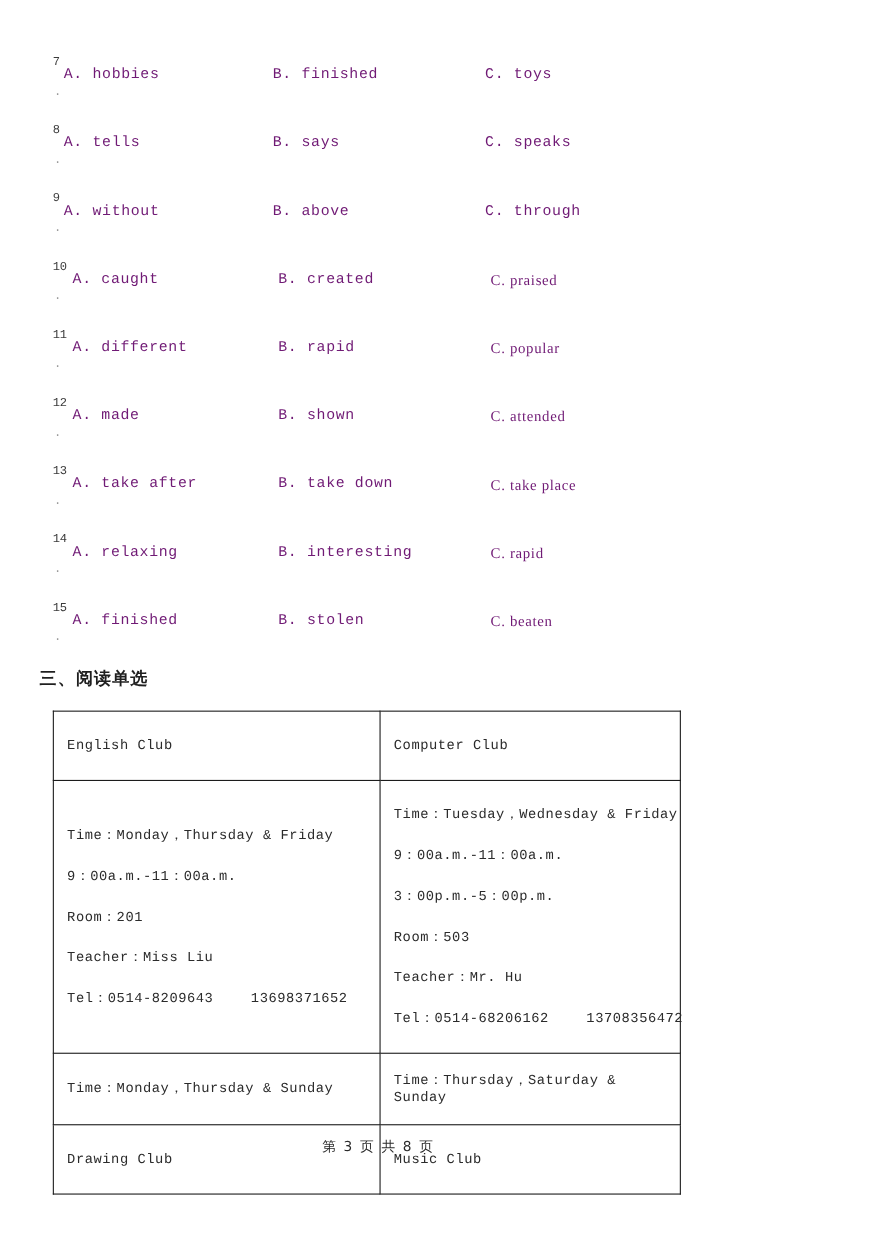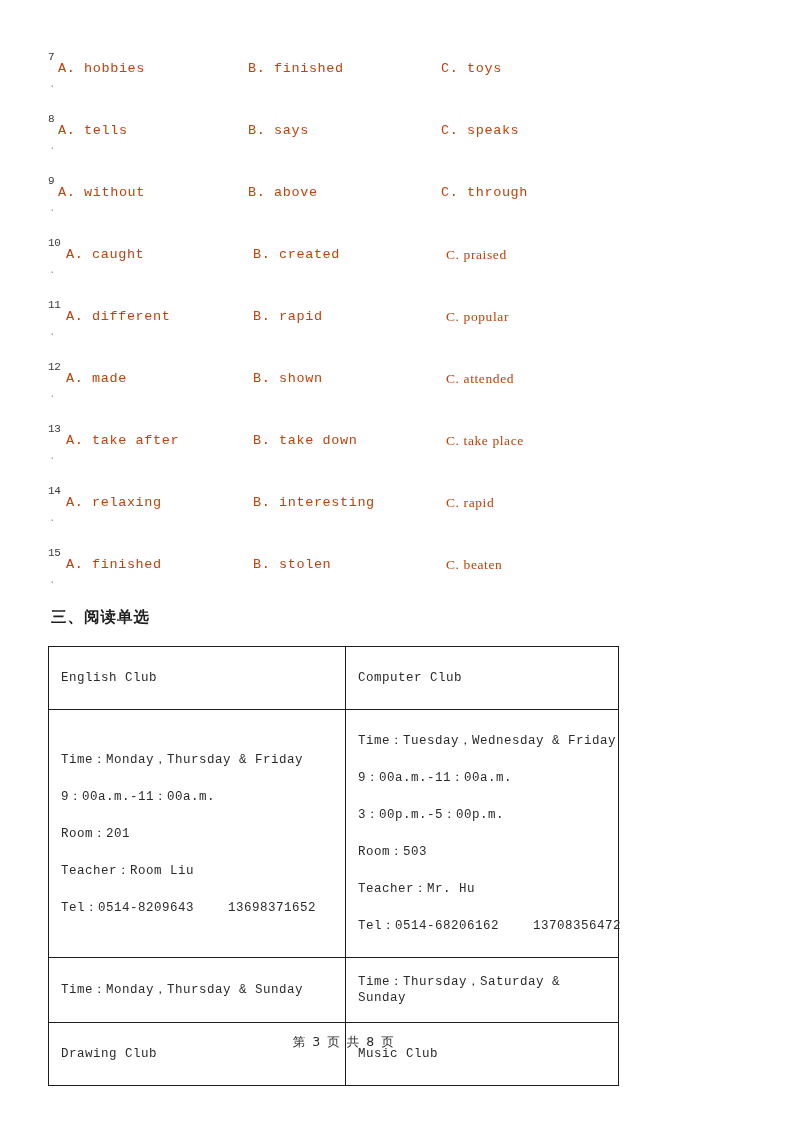--- a/index.html
+++ b/index.html
@@ -52,35 +52,35 @@
     line-height: 11px;
     color: #9a9a9a;
   }
   .choice {
     position: absolute;
     top: 9px;
     font-size: 13.5px;
     line-height: 16px;
     letter-spacing: 0.6px;
     white-space: nowrap;
-    color: #c2410c;
+    color: #701a75;
   }
   .choice.a { left: 10px; }
   .choice.b { left: 200px; }
   .choice.c { left: 393px; }
 
   
   .opt-row.wide .choice.a { left: 18px; }
   .opt-row.wide .choice.b { left: 205px; }
   .opt-row.wide .choice.c { left: 398px; font-family: Liberation Serif, serif; }
 
   
   .section-heading {
     position: absolute;
-    left: 51px;
+    left: 36px;
     top: 607px;
     font-family: "DejaVu Sans", "Liberation Sans", sans-serif;
     font-size: 15.5px;
     font-weight: bold;
     letter-spacing: 1px;
     color: #1f1f1f;
   }
 
   
   .clubs-table {
@@ -223,21 +223,21 @@
         <td class="club-title-cell">
           <span>Computer Club</span>
         </td>
       </tr>
 
       <tr>
         <td class="club-detail-cell">
           <div class="detail-line">Time：Monday，Thursday &amp; Friday</div>
           <div class="detail-line">9：00a.m.-11：00a.m.</div>
           <div class="detail-line">Room：201</div>
-          <div class="detail-line">Teacher：Room Liu</div>
+          <div class="detail-line">Teacher：Miss Liu</div>
           <div class="detail-line"><span>Tel：0514-8209643</span><span class="tel-gap"></span><span>13698371652</span></div>
         </td>
         <td class="club-detail-cell">
           <div class="detail-line">Time：Tuesday，Wednesday &amp; Friday</div>
           <div class="detail-line">9：00a.m.-11：00a.m.</div>
           <div class="detail-line">3：00p.m.-5：00p.m.</div>
           <div class="detail-line">Room：503</div>
           <div class="detail-line">Teacher：Mr. Hu</div>
           <div class="detail-line"><span>Tel：0514-68206162</span><span class="tel-gap"></span><span>13708356472</span></div>
         </td>

